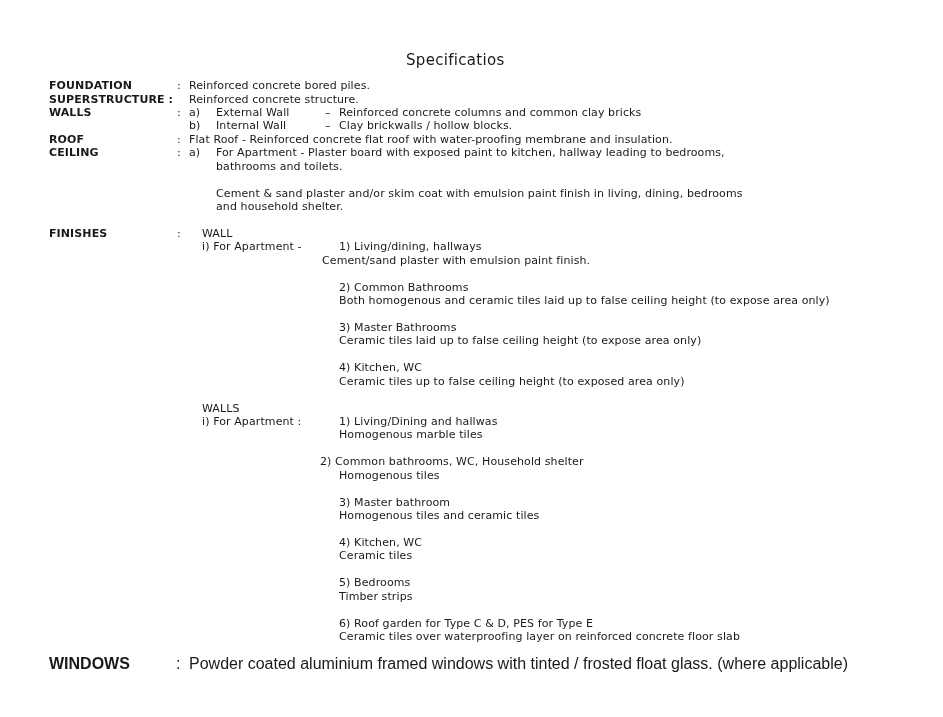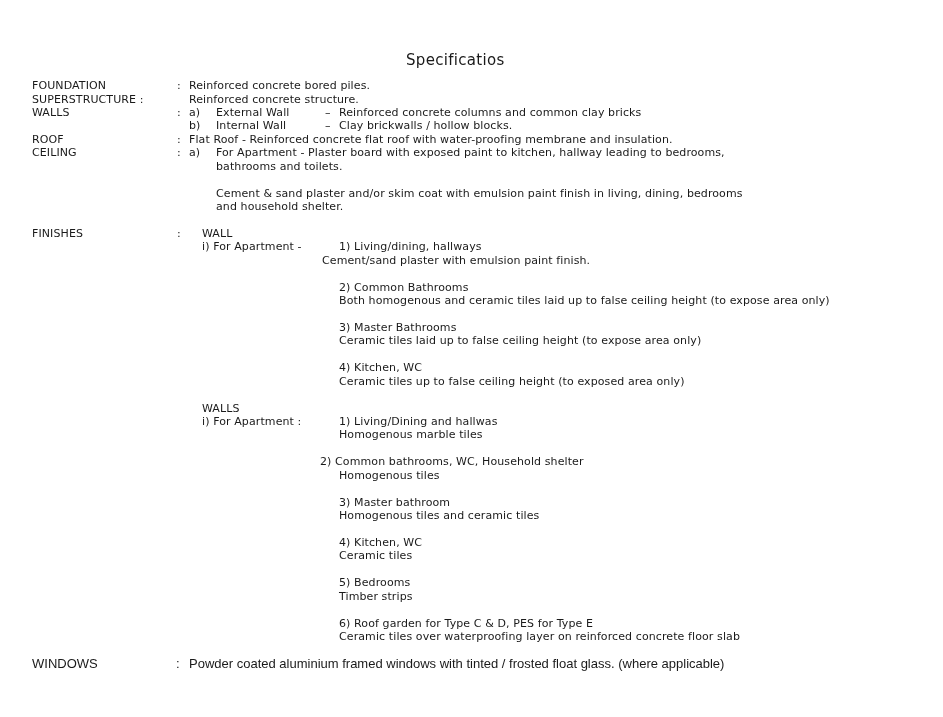--- a/index.html
+++ b/index.html
@@ -3,23 +3,23 @@
   <meta charset="utf-8">
   <style>
     html, body { margin: 0; padding: 0; background: #ffffff; }
     body {
       width: 943px; height: 717px; overflow: hidden; position: relative;
       font-family: "DejaVu Sans", sans-serif; color: #1a1a1a;
       font-size: 11px; letter-spacing: 0.1px;
     }
     .abs { position: absolute; white-space: nowrap; line-height: 13px; }
     .title { font-size: 15px; left: 406px; top: 51px; line-height: 18px; letter-spacing: 0.3px; }
-    .lbl { left: 32px; }
+    .lbl { left: 49px; font-weight: bold; }
     .colon { left: 177px; }
-    .narrow { font-family: "Liberation Sans", sans-serif; font-size: 13px; letter-spacing: 0; }
+    .narrow { font-family: "Liberation Sans", sans-serif; font-size: 16px; letter-spacing: 0; }
   </style>
 </head>
 <body>
 
 <div>
   <div class="abs title">Specificatios</div>
 
   <div class="abs lbl" style="top:79px">FOUNDATION</div>
   <div class="abs colon" style="top:79px">:</div>
   <div class="abs" style="left:189px;top:79px">Reinforced concrete bored piles.</div>

